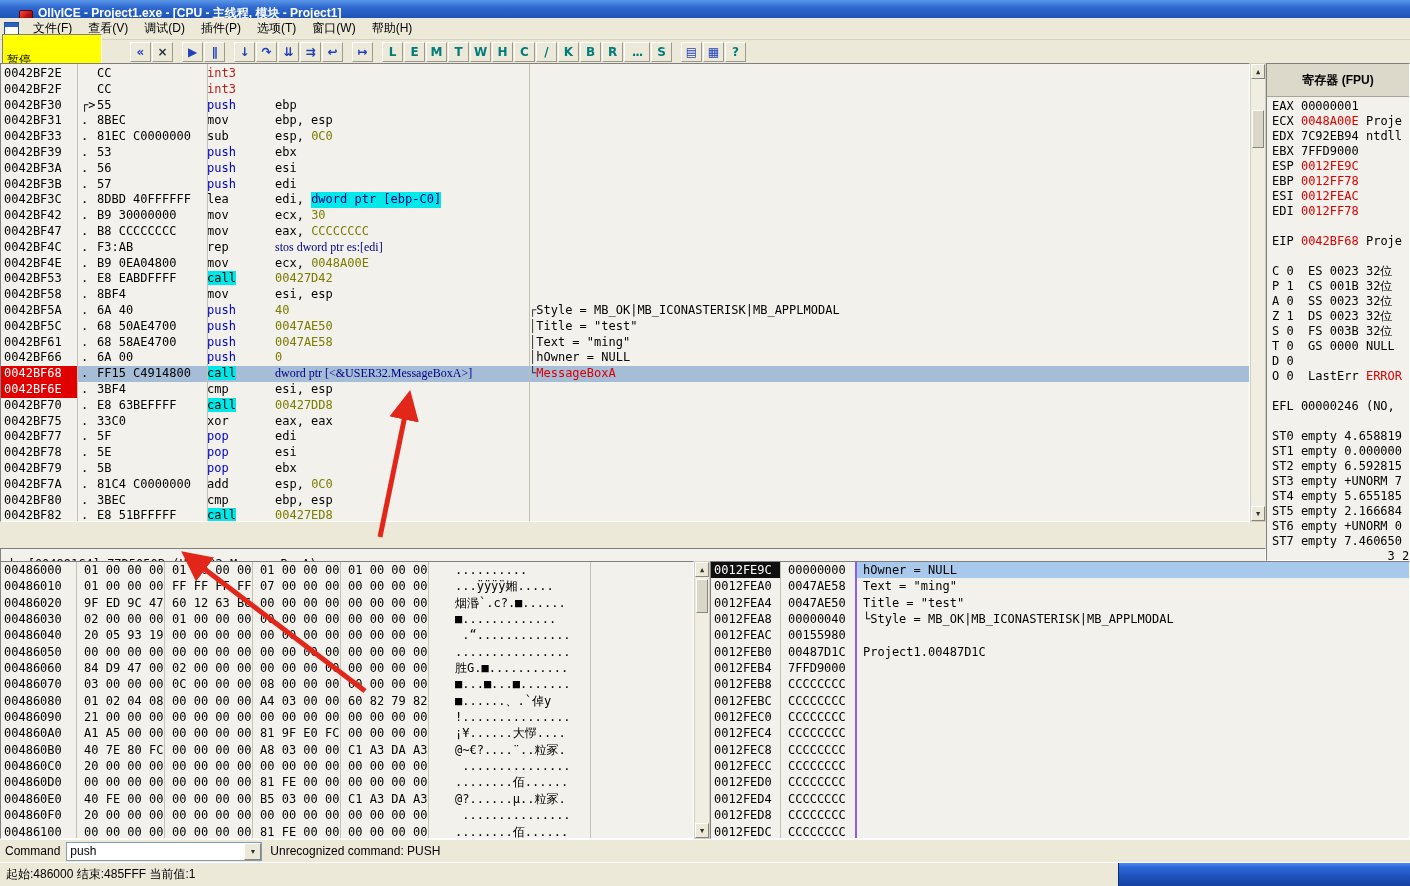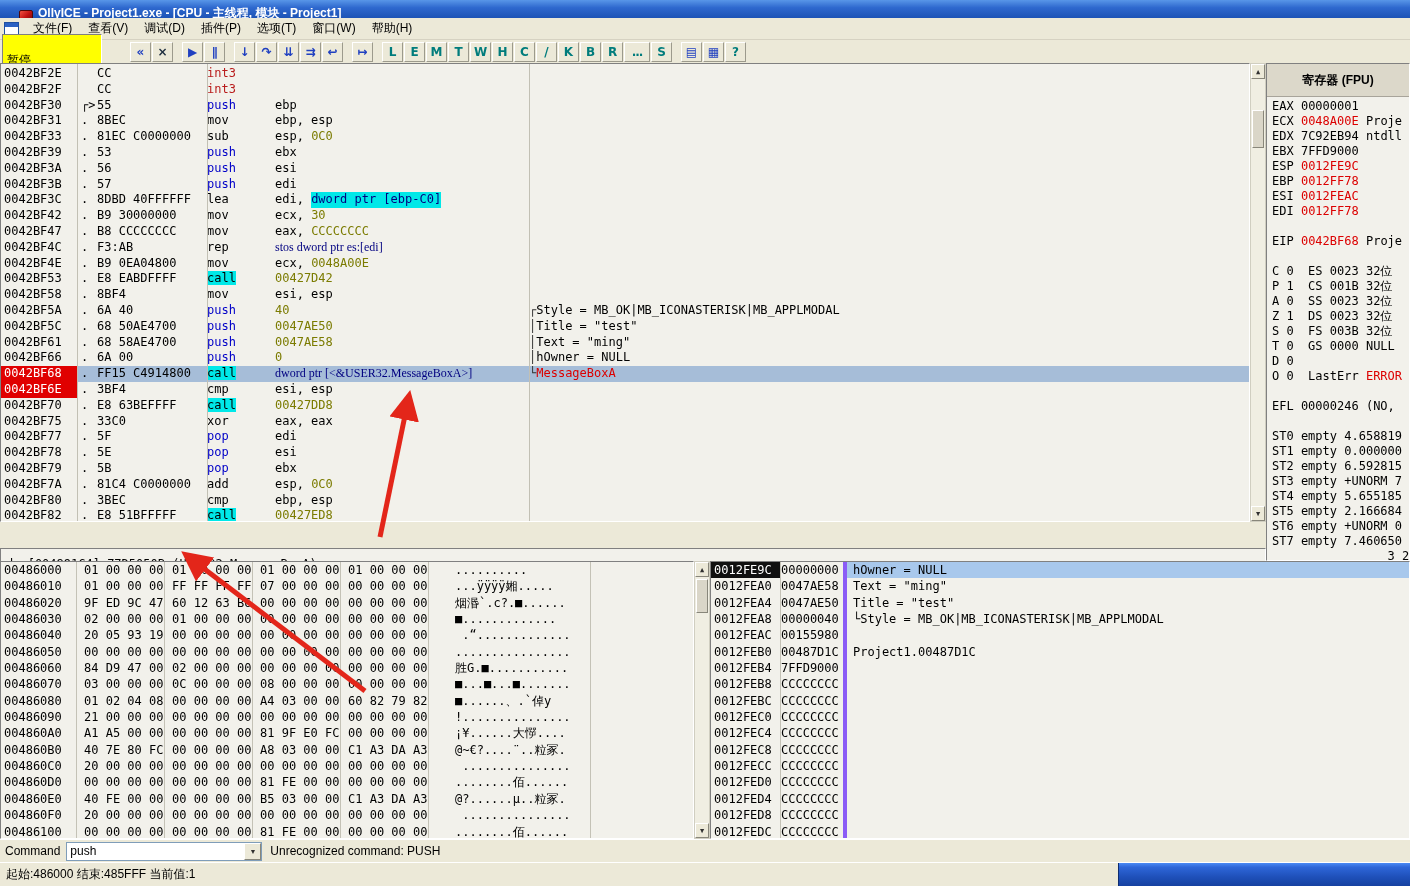--- a/index.html
+++ b/index.html
@@ -59,21 +59,21 @@
 
 .mrow{display:flex;height:16.35px;line-height:16.35px;font-size:12px;white-space:pre;}
 .m-addr{width:76px;flex:none;padding-left:3px;border-right:1px solid #C4C2B6;}
 .m-grp{width:88px;flex:none;padding-left:7px;border-right:1px solid #C4C2B6;}
 .m-ascii{width:140px;flex:none;margin-left:22px;padding-left:4px;border-right:1px solid #C4C2B6;overflow:hidden;}
 
 
 .srow{display:flex;height:16.35px;line-height:16.35px;font-size:12px;white-space:pre;}
 .st-addr{width:70px;flex:none;padding-left:3px;border-right:1px solid #C4C2B6;}
 .st-addr.cur{background:#101010;color:#FFFFFF;}
-.st-val{width:66px;flex:none;border-right:4px solid #8b5cf6;}
+.st-val{width:76px;flex:none;padding-left:7px;border-right:2px solid #8b5cf6;}
 .st-cmt{flex:1;padding-left:6px;overflow:hidden;}
 .st-cmt.hl{background:#A8C8EC;}
 
 
 .sbar{position:absolute;background:#F0EEE2;border:1px solid #D0CEC0;}
 #dis-scroll{left:1250px;top:63px;width:16px;height:459px;}
 #dump-scroll{left:694px;top:561px;width:16px;height:278px;}
 .sb-btn{position:absolute;left:0;width:14px;height:15px;background:#ECE9D8;border:1px solid;border-color:#FFFFFF #88867A #88867A #FFFFFF;color:#303030;font-size:7px;display:flex;align-items:center;justify-content:center;}
 .sb-thumb{position:absolute;left:1px;width:12px;background:#DAD6C8;border:1px solid;border-color:#FFFFFF #88867A #88867A #FFFFFF;}
 

